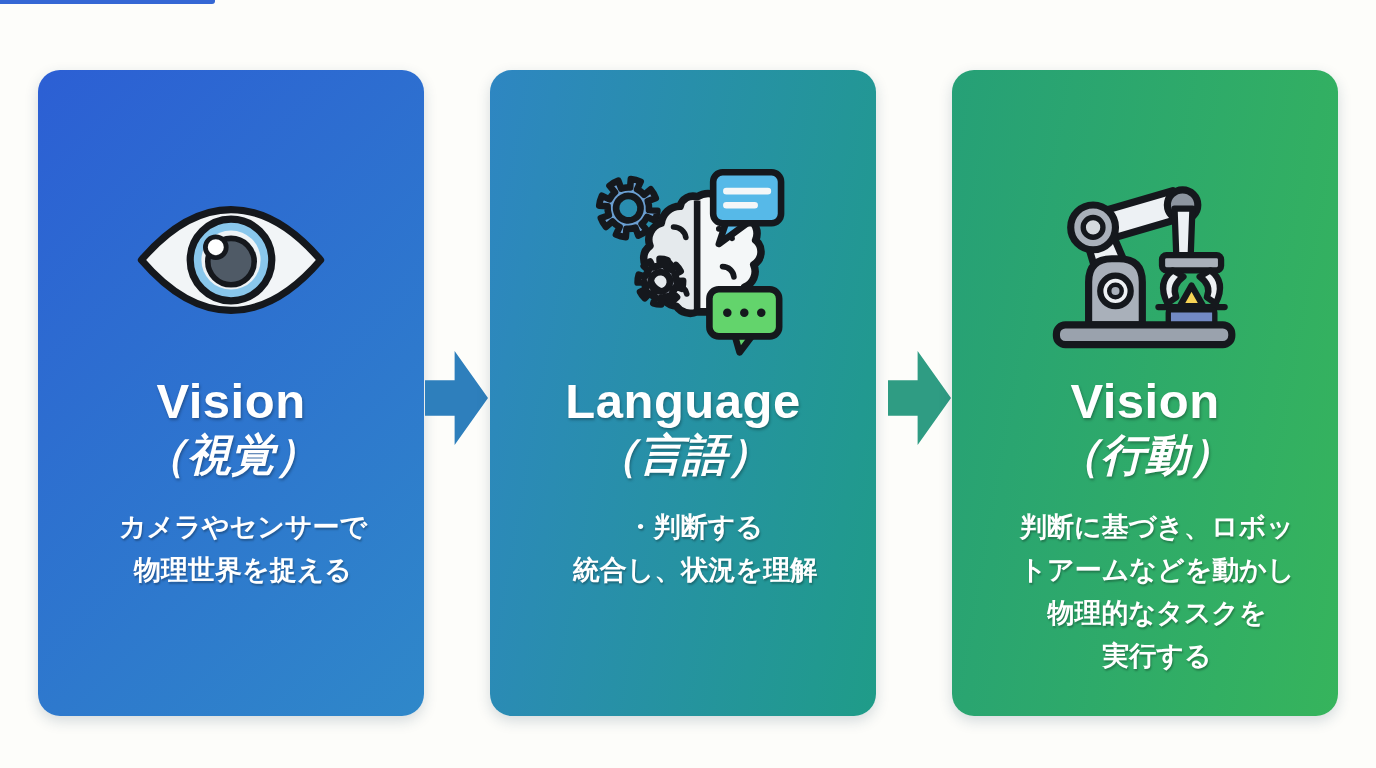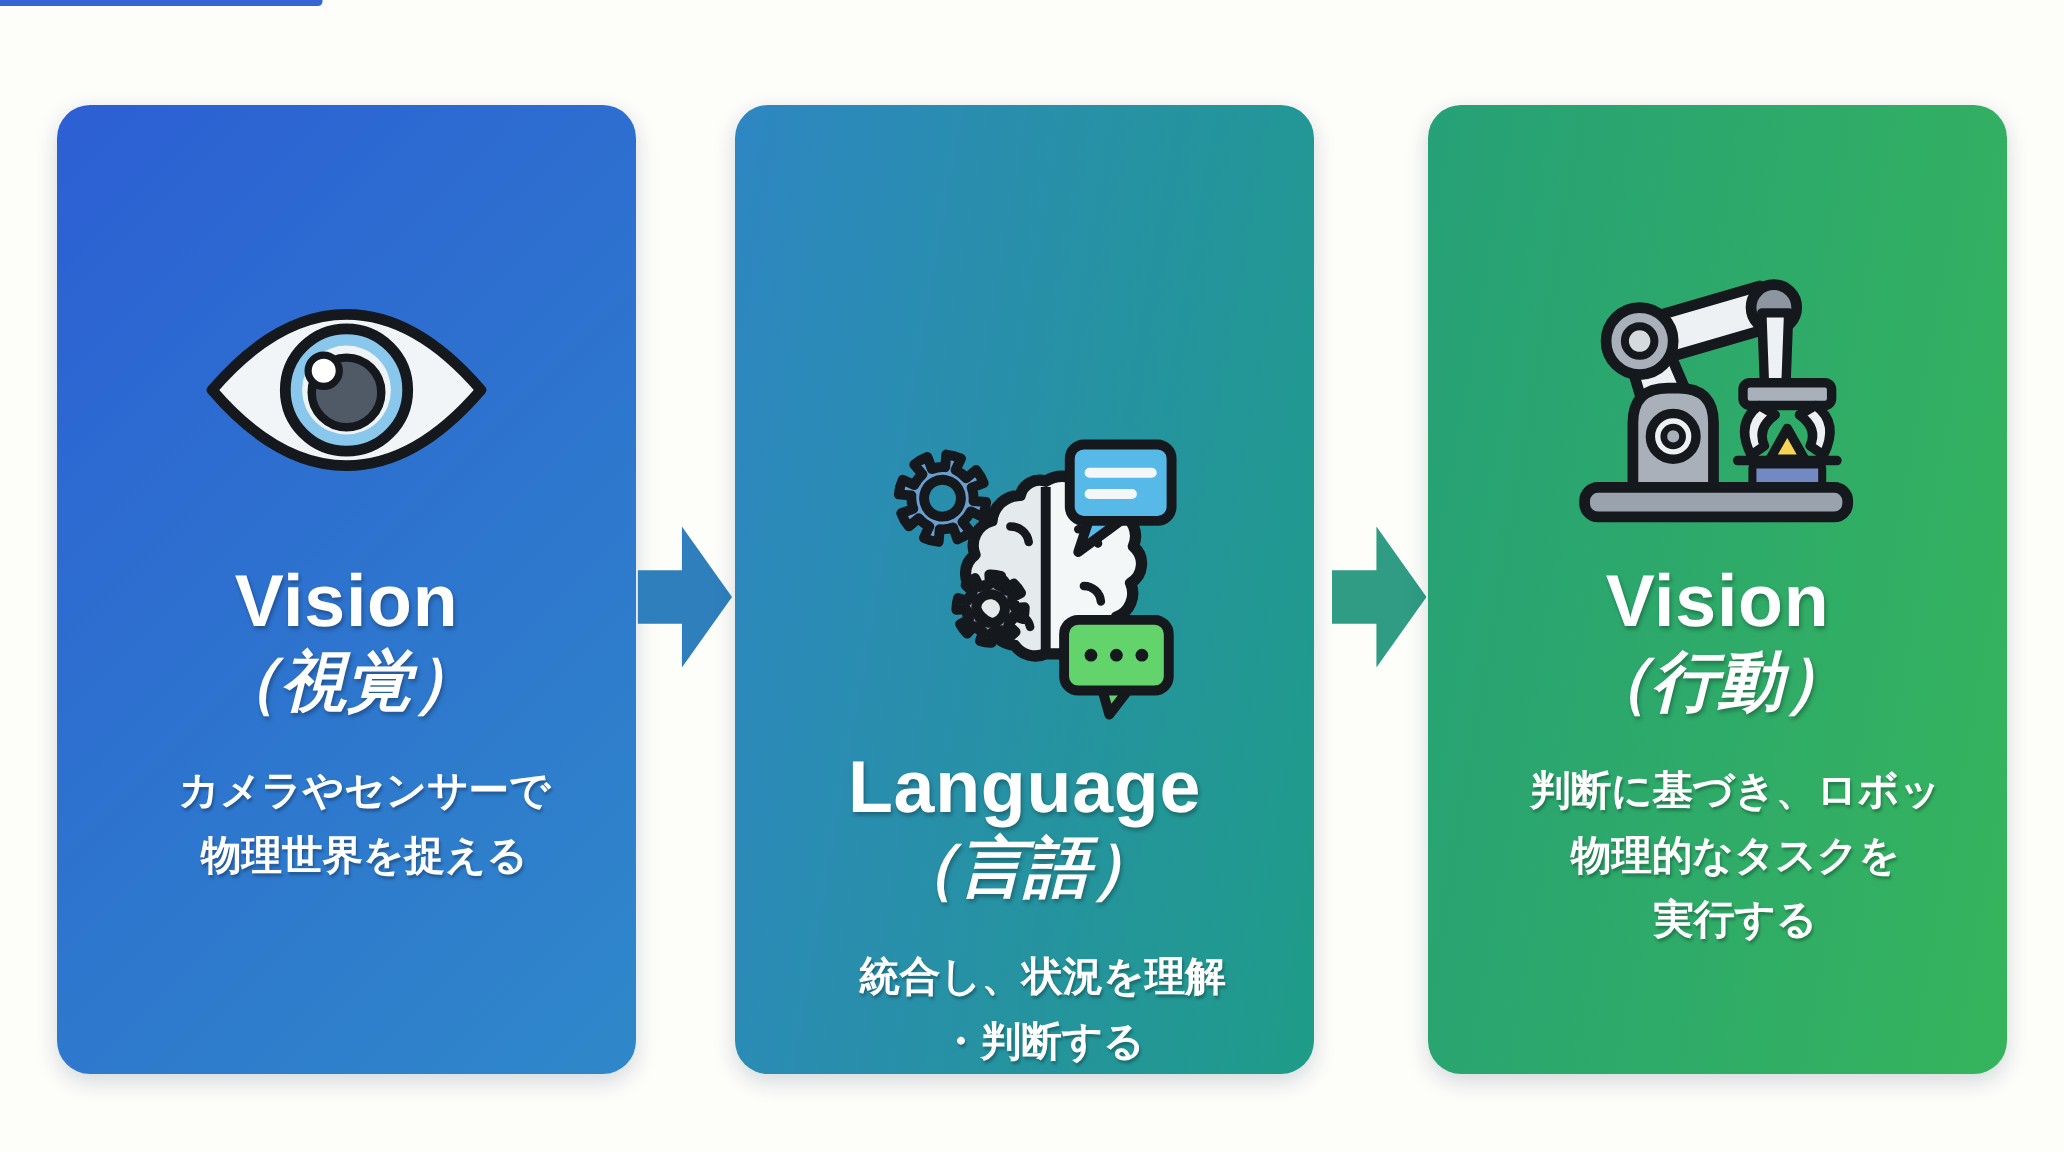--- a/index.html
+++ b/index.html
@@ -57,21 +57,21 @@
     <h2 class="title">Vision</h2>
     <div class="subtitle">（視覚）</div>
     <div class="desc">
       <div>カメラやセンサーで</div>
       <div>物理世界を捉える</div>
     </div>
   </section>
 
   <div class="arrow arrow-1" style="background: rgb(46, 127, 188);"></div>
 
-  <section class="card card-2" style="background: linear-gradient(100deg, rgb(46, 134, 194), rgb(31, 156, 136)); justify-content: flex-end;">
+  <section class="card card-2" style="background: linear-gradient(100deg, rgb(46, 134, 194), rgb(31, 156, 136));">
     <div class="icon-box">
       <svg width="208" height="198" viewBox="0 0 220 210">
         <defs>
           <path id="gear" fill-rule="evenodd" d="M21.7,-3.8 L30.5,-5.4 A31,31 0 0 1 30.5,5.4 L21.7,3.8 A22,22 0 0 1 18,12.6 L25.4,17.8 A31,31 0 0 1 17.8,25.4 L12.6,18 A22,22 0 0 1 3.8,21.7 L5.4,30.5 A31,31 0 0 1 -5.4,30.5 L-3.8,21.7 A22,22 0 0 1 -12.6,18 L-17.8,25.4 A31,31 0 0 1 -25.4,17.8 L-18,12.6 A22,22 0 0 1 -21.7,3.8 L-30.5,5.4 A31,31 0 0 1 -30.5,-5.4 L-21.7,-3.8 A22,22 0 0 1 -18,-12.6 L-25.4,-17.8 A31,31 0 0 1 -17.8,-25.4 L-12.6,-18 A22,22 0 0 1 -3.8,-21.7 L-5.4,-30.5 A31,31 0 0 1 5.4,-30.5 L3.8,-21.7 A22,22 0 0 1 12.6,-18 L17.8,-25.4 A31,31 0 0 1 25.4,-17.8 L18,-12.6 A22,22 0 0 1 21.7,-3.8 Z
                M13,0 A13,13 0 1 0 -13,0 A13,13 0 1 0 13,0 Z"></path>
         </defs>
         <use href="#gear" transform="translate(52,50) rotate(15)" fill="#6b9fd2" stroke="#15181d" stroke-width="7" stroke-linejoin="round"></use>
         <path d="M125,38 a22,22 0 0 1 30,6 a20,20 0 0 1 22,16 a18,18 0 0 1 10,24 a16,16 0 0 1 -2,26 a18,18 0 0 1 -10,24 a20,20 0 0 1 -18,18 a16,16 0 0 1 -22,8 L125,160
                  a18,18 0 0 1 -22,-6 a20,20 0 0 1 -18,-16 a18,18 0 0 1 -10,-22 a16,16 0 0 1 0,-26 a18,18 0 0 1 12,-24 a20,20 0 0 1 20,-18 a14,14 0 0 1 18,-10 Z" fill="#f4f7f8"></path>
         <path d="M125,160 a18,18 0 0 1 -22,-6 a20,20 0 0 1 -18,-16 a18,18 0 0 1 -10,-22 a16,16 0 0 1 0,-26 a18,18 0 0 1 12,-24 a20,20 0 0 1 20,-18 a14,14 0 0 1 18,-10 Z" fill="#e5eaed"></path>
@@ -86,22 +86,22 @@
         <path d="M164,182 L170,203 L186,182 Z" fill="#63d46c" stroke="#15181d" stroke-width="7" stroke-linejoin="round"></path>
         <rect x="138" y="136" width="74" height="50" rx="10" fill="#63d46c" stroke="#15181d" stroke-width="7"></rect>
         <circle cx="157" cy="161" r="4.5" fill="#15181d"></circle>
         <circle cx="175" cy="161" r="4.5" fill="#15181d"></circle>
         <circle cx="193" cy="161" r="4.5" fill="#15181d"></circle>
       </svg>
     </div>
     <h2 class="title">Language</h2>
     <div class="subtitle">（言語）</div>
     <div class="desc">
+      <div>・判断する</div>
       <div>統合し、状況を理解</div>
-      <div>・判断する</div>
     </div>
   </section>
 
   <div class="arrow arrow-2" style="background: rgb(47, 156, 131);"></div>
 
   <section class="card card-3" style="background: linear-gradient(100deg, rgb(38, 160, 119), rgb(54, 180, 92));">
     <div class="icon-box">
       <svg width="206" height="179" viewBox="0 0 230 200">
         <path d="M50,50 L146,22 L158,52 L62,80 Z" fill="#edf1f4" stroke="#15181d" stroke-width="8" stroke-linejoin="round"></path>
         <circle cx="157" cy="38" r="17" fill="#8d95a0" stroke="#15181d" stroke-width="8"></circle>
@@ -118,18 +118,19 @@
         <path d="M167,128 L180,151 L154,151 Z" fill="#f6d355" stroke="#15181d" stroke-width="7" stroke-linejoin="round"></path>
         <path d="M130,152 L204,152" stroke="#15181d" stroke-width="7" stroke-linecap="round"></path>
         <rect x="141" y="155" width="52" height="19" rx="3" fill="#7289c4" stroke="#15181d" stroke-width="6"></rect>
         <rect x="16" y="172" width="196" height="22" rx="10" fill="#9aa2ad" stroke="#15181d" stroke-width="8"></rect>
       </svg>
     </div>
     <h2 class="title">Vision</h2>
     <div class="subtitle">（行動）</div>
     <div class="desc">
       <div>判断に基づき、ロボッ</div>
+      <div>トアームなどを動かし</div>
       <div>物理的なタスクを</div>
       <div>実行する</div>
     </div>
   </section>
 
 </div>
 
 </body></html>

